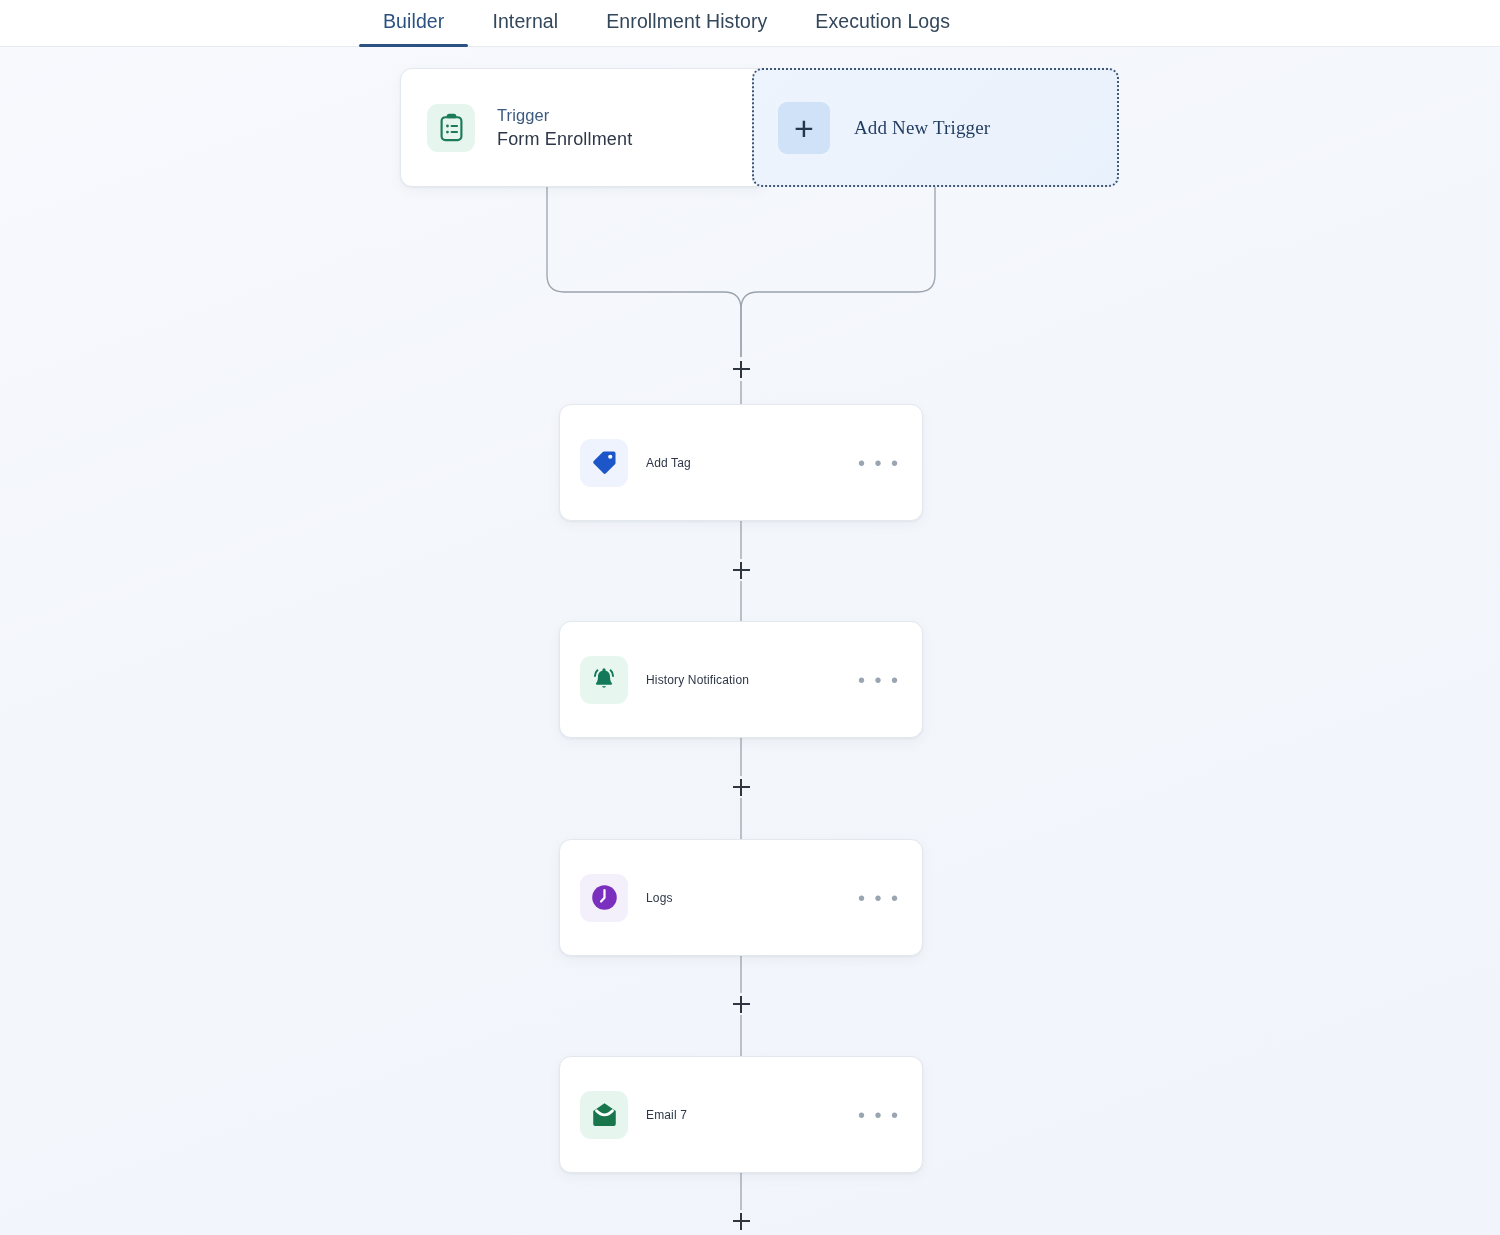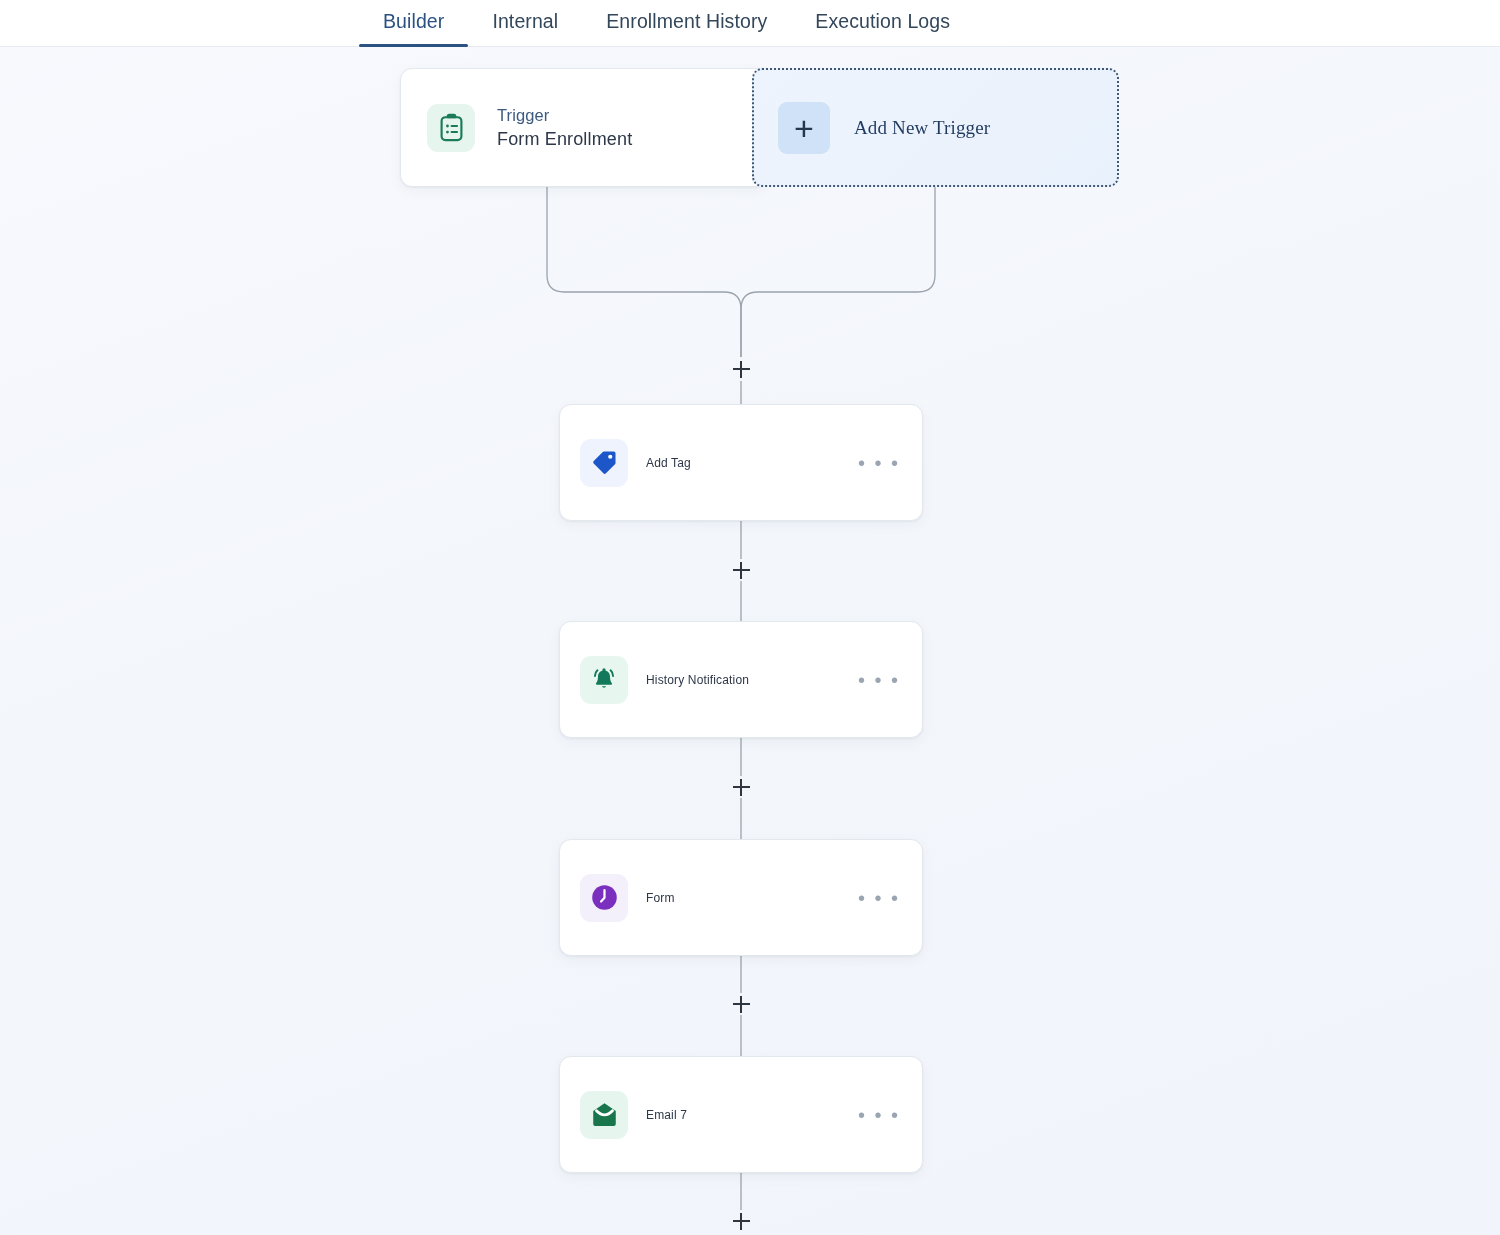--- a/index.html
+++ b/index.html
@@ -307,21 +307,21 @@
         <div class="node-more">• • •</div>
       </div>
 
       <div class="node step-node" id="node-wait">
         <div class="node-icon">
           <svg width="29" height="29" viewBox="0 0 26 26">
             <circle cx="13" cy="13" r="11" fill="#7b2fbe"></circle>
             <path d="M13 6.4 V13.3 L9.9 16.6" stroke="#ffffff" stroke-width="2" fill="none" stroke-linecap="round" stroke-linejoin="round"></path>
           </svg>
         </div>
-        <div class="node-label">Form</div>
+        <div class="node-label">Logs</div>
         <div class="node-more">• • •</div>
       </div>
 
       <div class="node step-node" id="node-email">
         <div class="node-icon">
           <svg width="29" height="26" viewBox="0 0 26 24">
             <path d="M2.6 8.2 L13 1.2 L23.4 8.2 V20.4 a1.8 1.8 0 0 1 -1.8 1.8 H4.4
                      a1.8 1.8 0 0 1 -1.8 -1.8 Z" fill="#19754c"></path>
             <path d="M5.6 8.0 Q13 15.6 20.4 8.0" stroke="#ffffff" stroke-width="2.6" fill="none" stroke-linecap="round"></path>
           </svg>

